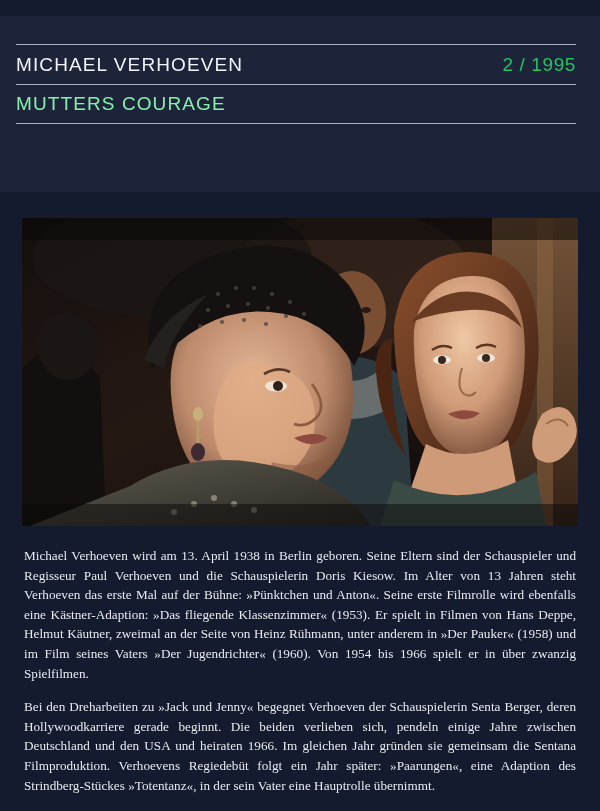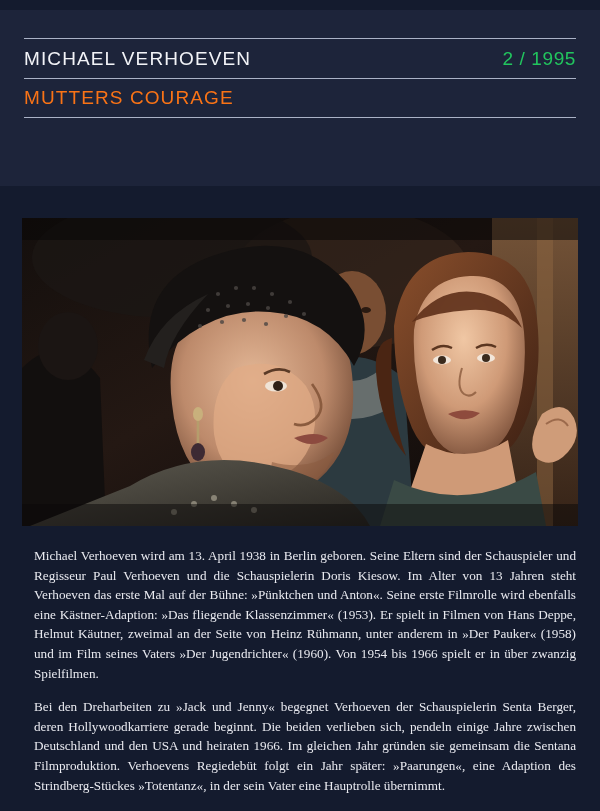--- a/index.html
+++ b/index.html
@@ -17,26 +17,26 @@
     position: relative;
     width: 600px;
     height: 811px;
     background: #141b2e;
     overflow: hidden;
   }
 
   
   .header {
     position: absolute;
-    left: 0; top: 10px;
+    left: 0; top: 16px;
     width: 600px;
     height: 176px;
     background: #1d243a;
     box-sizing: border-box;
-    padding: 28px 24px 0 24px;
+    padding: 28px 24px 0 16px;
   }
   .rule {
     height: 1px;
     background: #aab2c6;
     width: 100%;
   }
   .rule.top { margin-bottom: 9px; }
   .rule.mid { margin: 8px 0 8px 0; }
   .rule.bot { margin-top: 8px; }
 
@@ -55,21 +55,21 @@
   .issue {
     font-family: "Liberation Sans", sans-serif;
     font-size: 19px;
     letter-spacing: 0.6px;
     color: #22c55e;
   }
   .film-title {
     font-family: "Liberation Sans", sans-serif;
     font-size: 19px;
     letter-spacing: 1.1px;
-    color: #f97316;
+    color: #86efac;
   }
 
   
   .photo {
     position: absolute;
     left: 22px;
     top: 218px;
     width: 556px;
     height: 308px;
     overflow: hidden;
@@ -83,21 +83,21 @@
     left: 24px;
     top: 546px;
     width: 552px;
     color: #e9eaf0;
     font-family: "Liberation Serif", serif;
     font-size: 13.2px;
     line-height: 19.6px;
     text-align: justify;
   }
   .body-text p {
-    margin: 0 0 14px 10px;
+    margin: 0 0 14px 0;
     text-align: justify;
     text-justify: inter-word;
   }
   .body-text p:last-child { margin-bottom: 0; }
 </style>
 </head>
 <body>
 
 <div class="page">
 

